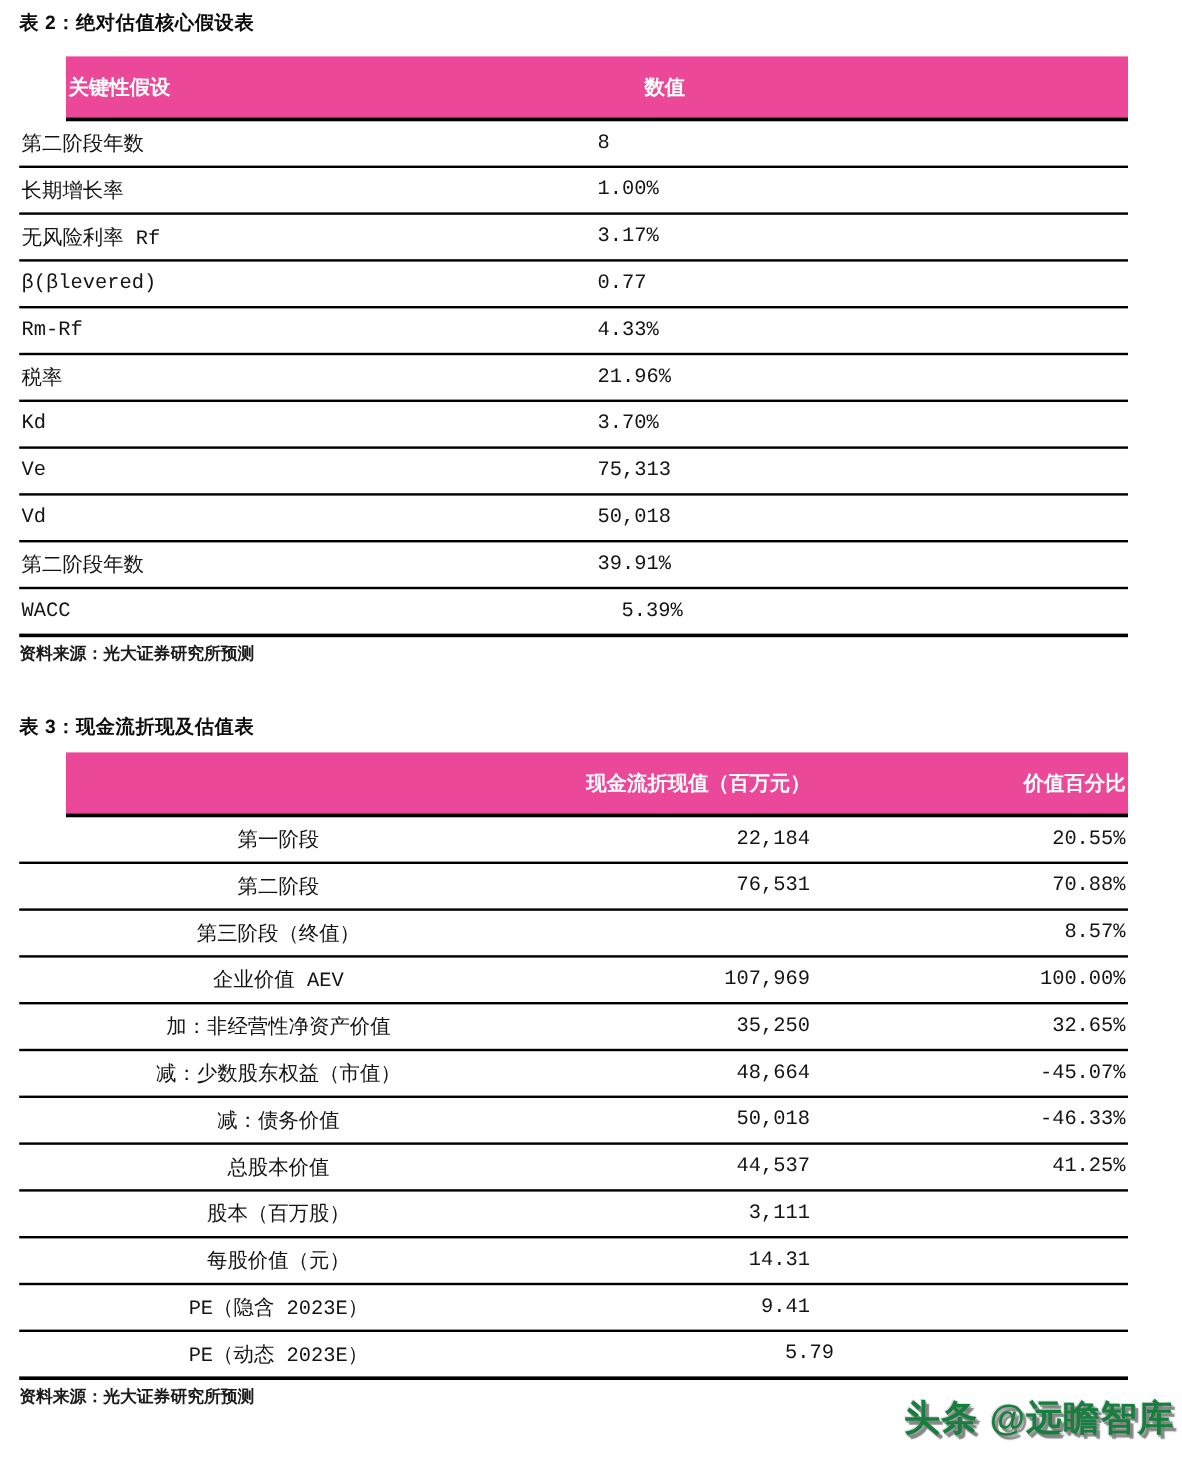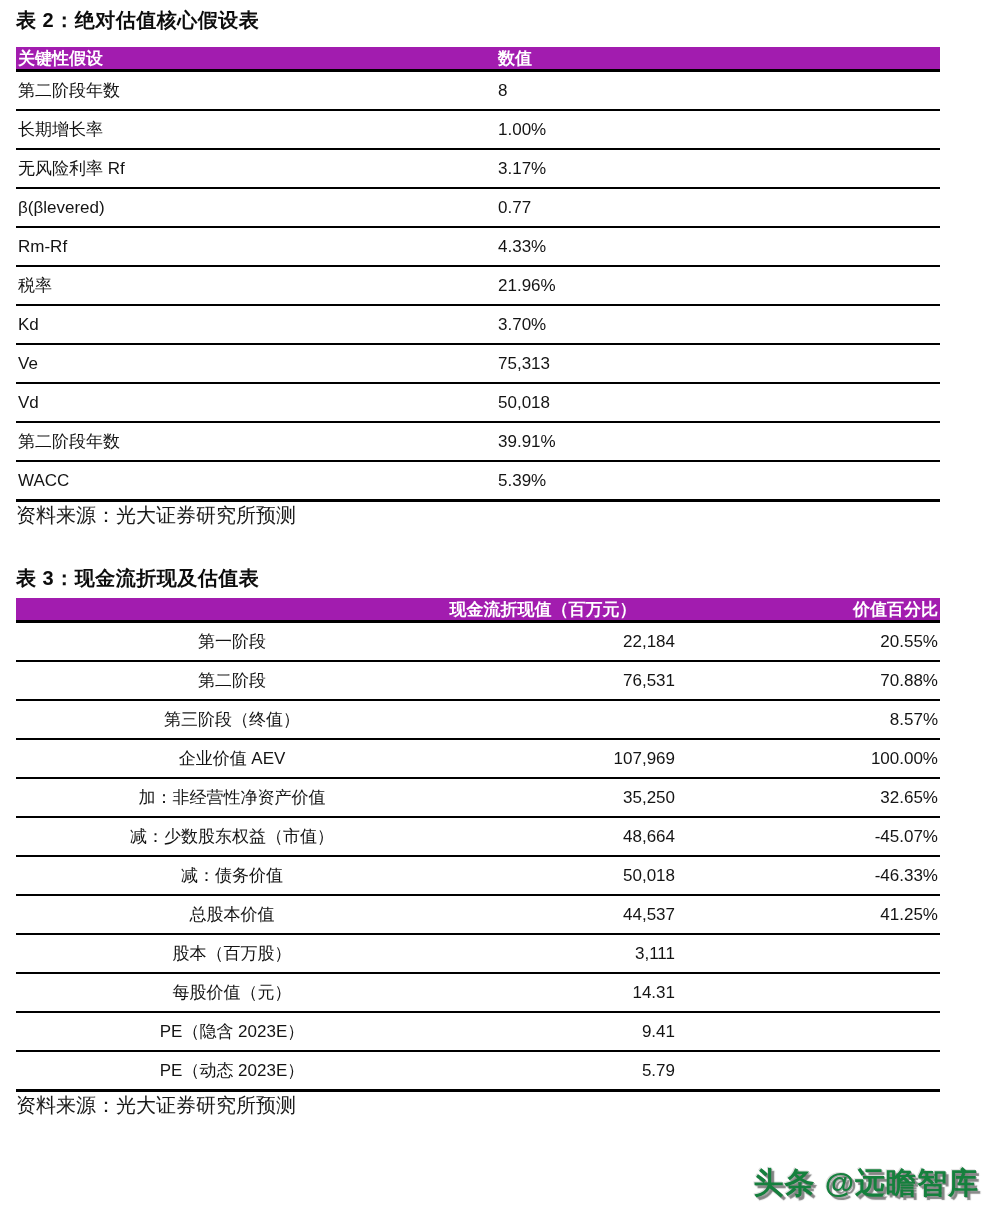--- a/index.html
+++ b/index.html
@@ -9,61 +9,63 @@
     position: relative;
     overflow: hidden;
     font-family: "Liberation Sans", "DejaVu Sans", sans-serif;
     color: #111111;
   }
   .doc {
     position: absolute;
     left: 16px; top: 0; width: 924px;
   }
   .table-title {
-    font-size: 20px;
+    font-size: 16px;
     line-height: 24px;
     font-weight: 700;
     color: #0d0d0d;
     letter-spacing: 0.5px;
   }
   #t2-title { margin-top: 8px; margin-bottom: 15px; }
   #t3-title { margin-top: 42px; margin-bottom: 8px; }
   .thead {
     display: flex;
     align-items: center;
-    height: 25px;
-    background: #a21caf;
+    height: 54px;
+    background: #ec4899;
     border-bottom: 3px solid #000000;
     color: #ffffff;
     font-weight: 700;
     font-size: 17px;
+    margin-left: 39px;
   }
   .tbody { border-bottom: 3px solid #000000; }
   .trow {
     display: flex;
     align-items: center;
     height: 39px;
     border-bottom: 2px solid #000000;
     font-size: 17px;
     color: #141414;
-  }
-  .trow:last-child { border-bottom: none; height: 37px; }
+    font-family: Liberation Mono, monospace;
+  }
+  .trow:last-child { border-bottom: none; height: 37px; gap: 20px; }
   
   .t2 .c1 { flex: 0 0 482px; text-align: left; padding-left: 2px; }
   .t2 .c2 { flex: 1 1 auto; text-align: left; }
   
   .t3 .c1 { flex: 0 0 360px; text-align: center; padding-left: 2px; margin-left: 35px; }
   .t3 .c2 { flex: 0 0 264px; text-align: right; }
   .t3 .c3 { flex: 1 1 auto; text-align: right; padding-right: 2px; }
   .t3 .thead .c2 { text-align: center; }
   .source {
     margin-top: 5px;
-    font-size: 20px;
+    font-size: 14px;
     line-height: 17px;
-    font-weight: 400;
+    font-weight: 700;
     color: #1a1a1a;
   }
   .watermark {
     position: absolute;
     top: 1163px;
     right: 6px;
     font-size: 30px;
     line-height: 40px;
     font-weight: 700;
     color: #15803d;

